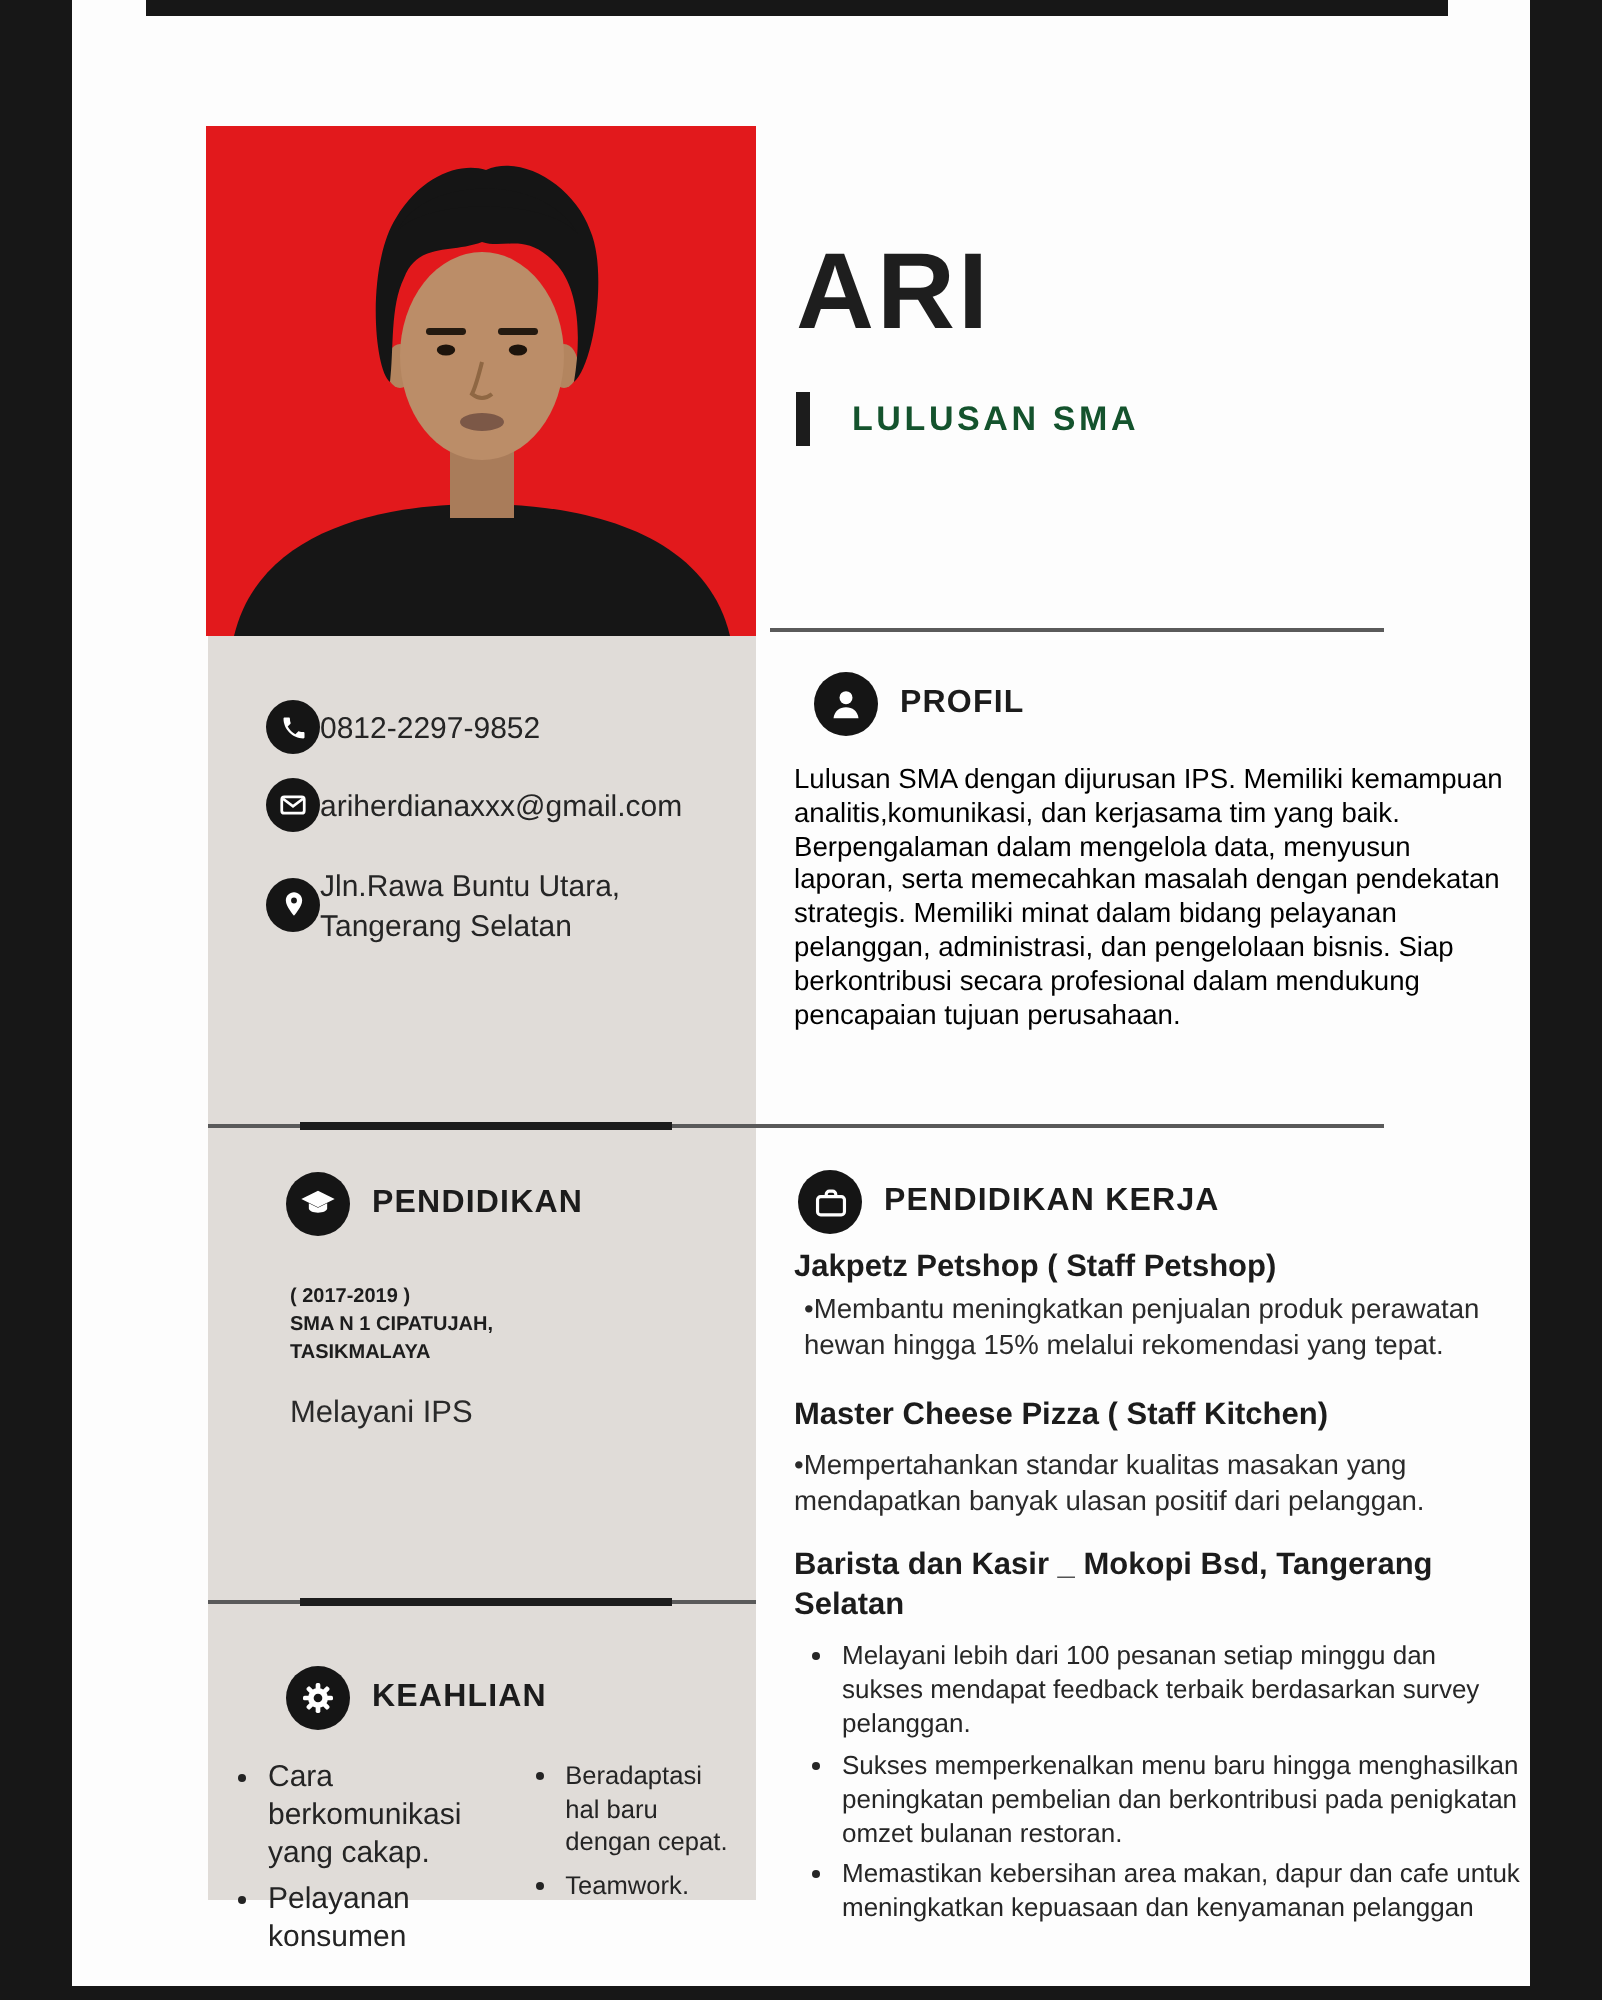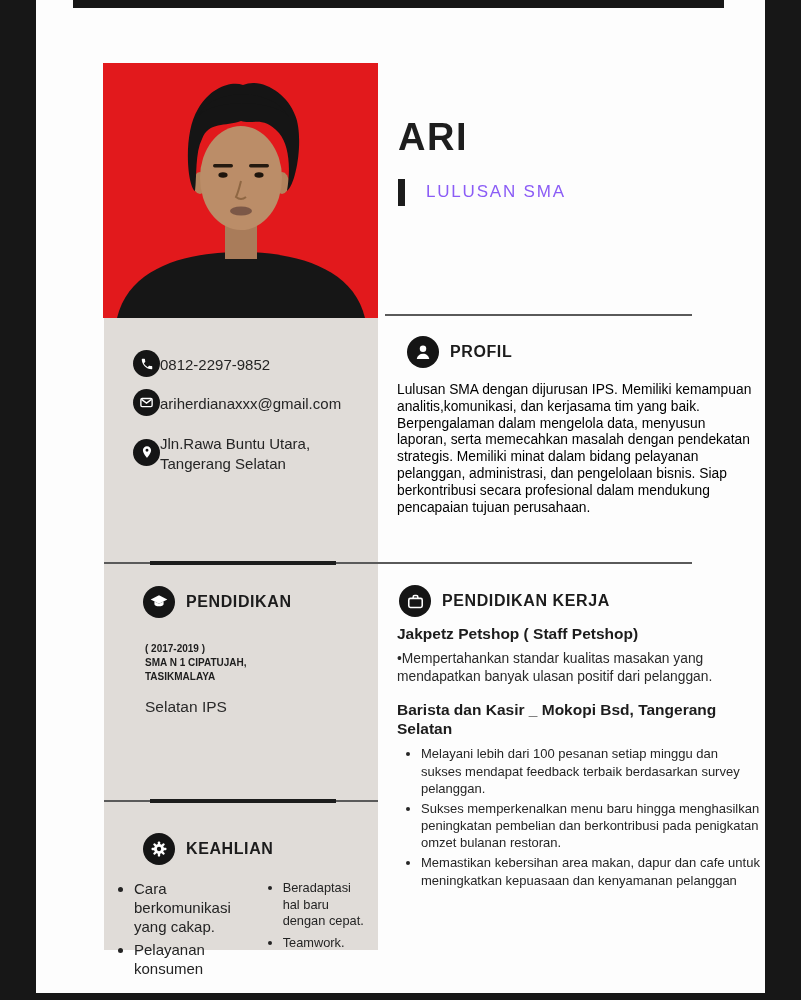--- a/index.html
+++ b/index.html
@@ -26,24 +26,24 @@
   .line { position:absolute; background:#5a5a5a; }
   .line.thick { background:#1c1c1c; }
   .line-name      { left:385px; top:314px; width:307px; height:2px; }
   .line-mid-thin  { left:104px; top:562px; width:588px; height:2px; }
   .line-mid-thick { left:150px; top:561px; width:186px; height:4px; }
   .line-low-thin  { left:104px; top:800px; width:274px; height:2px; }
   .line-low-thick { left:150px; top:799px; width:186px; height:4px; }
 
   
   .name-block { position:absolute; left:398px; top:116px; width:360px; }
-  .name-line { font-size:38px; font-weight:800; letter-spacing:1.5px; line-height:1.12; color:#1e1e1e; }
+  .name-line { font-size:54px; font-weight:800; letter-spacing:1.5px; line-height:1.12; color:#1e1e1e; }
   .subtitle-row { display:flex; align-items:center; margin-top:20px; }
   .subtitle-bar { width:7px; height:27px; background:#1c1c1c; margin-right:21px; }
-  .subtitle-text { font-size:17px; letter-spacing:1.8px; color:#8b5cf6; font-weight:400; }
+  .subtitle-text { font-size:17px; letter-spacing:1.8px; color:#14532d; font-weight:700; }
 
   
   .sec-head { display:flex; align-items:center; gap:11px; }
   .sec-icon { width:32px; height:32px; border-radius:50%; background:#151515; flex:0 0 32px;
               display:flex; align-items:center; justify-content:center; }
   .sec-title { font-size:16px; font-weight:800; letter-spacing:0.6px; color:#1c1c1c; }
 
   
   .contact { position:absolute; left:133px; top:350px; width:232px; }
   .contact-item { display:flex; align-items:center; margin-bottom:12px; }
@@ -178,21 +178,21 @@
             <path class="wht" d="M12 4 2 9l10 5 10-5-10-5z"></path>
             <path class="wht" d="M6.5 11.5v3.2c0 1.3 2.5 2.5 5.5 2.5s5.5-1.2 5.5-2.5v-3.2l-5.5 2.7-5.5-2.7z"></path>
           </svg>
       </span>
       <span class="sec-title">PENDIDIKAN</span>
     </div>
     <div class="edu-details">
       <div class="edu-bold">( 2017-2019 )</div>
       <div class="edu-bold">SMA N 1 CIPATUJAH,</div>
       <div class="edu-bold">TASIKMALAYA</div>
-      <div class="edu-major">Selatan IPS</div>
+      <div class="edu-major">Melayani IPS</div>
     </div>
   </div>
 
   <div class="keahlian">
     <div class="sec-head">
       <span class="sec-icon">
         <svg width="20" height="20" viewBox="0 0 24 24">
           <g fill="#ffffff">
             <rect x="10.6" y="3" width="2.8" height="18" rx="1"></rect>
             <rect x="10.6" y="3" width="2.8" height="18" rx="1" transform="rotate(45 12 12)"></rect>
@@ -235,21 +235,23 @@
       <span class="sec-icon">
         <svg width="19" height="19" viewBox="0 0 24 24">
             <rect class="wst" x="3.5" y="8" width="17" height="11.5" rx="2" stroke-width="2"></rect>
             <path class="wst" d="M9 8V6.5A2 2 0 0 1 11 4.5h2a2 2 0 0 1 2 2V8" stroke-width="2"></path>
           </svg>
       </span>
       <span class="sec-title">PENDIDIKAN KERJA</span>
     </div>
 
     <div class="job-title job1-title">Jakpetz Petshop ( Staff Petshop)</div>
-
+    <div class="job-desc">•Membantu meningkatkan penjualan produk perawatan hewan hingga 15% melalui rekomendasi yang tepat.</div>
+
+    <div class="job-title job2-title">Master Cheese Pizza ( Staff Kitchen)</div>
     <div class="job-desc job2-desc">•Mempertahankan standar kualitas masakan yang mendapatkan banyak ulasan positif dari pelanggan.</div>
 
     <div class="job-title job3-title">Barista dan Kasir _ Mokopi Bsd, Tangerang Selatan</div>
     <ul class="job-bullets">
       <li>Melayani lebih dari 100 pesanan setiap minggu dan sukses mendapat feedback terbaik berdasarkan survey pelanggan.</li>
       <li>Sukses memperkenalkan menu baru hingga menghasilkan peningkatan pembelian dan berkontribusi pada penigkatan omzet bulanan restoran.</li>
       <li>Memastikan kebersihan area makan, dapur dan cafe untuk meningkatkan kepuasaan dan kenyamanan pelanggan</li>
     </ul>
   </div>
 

